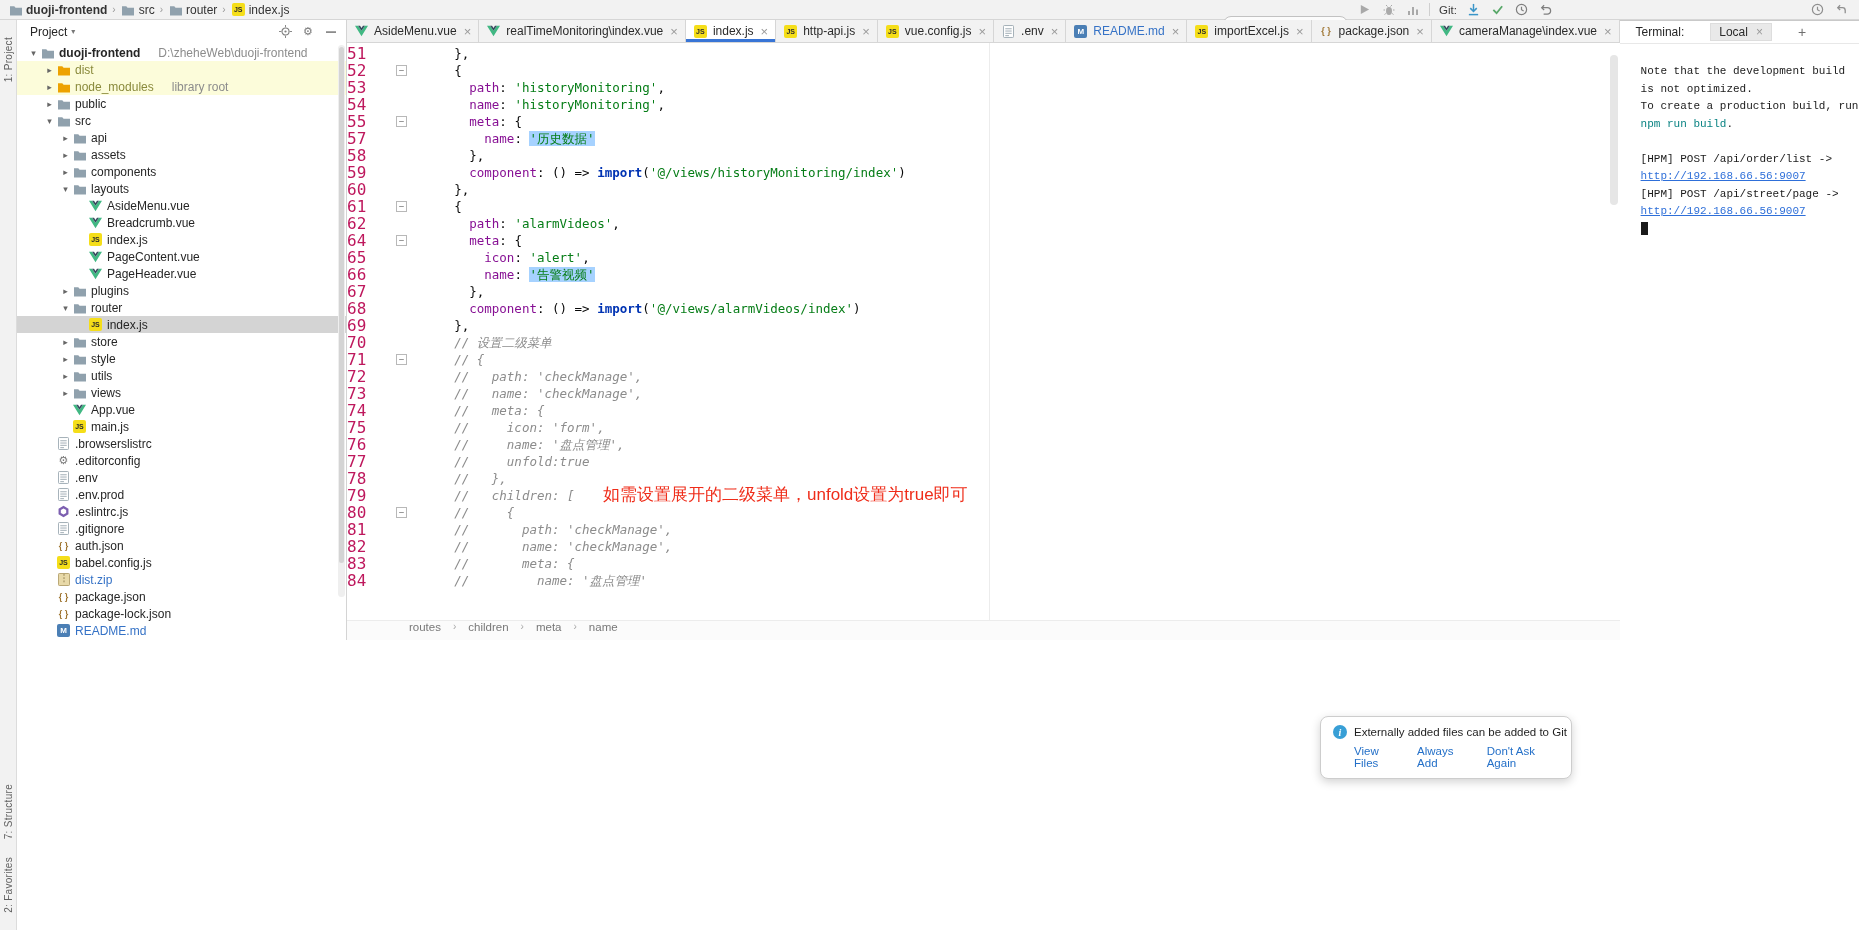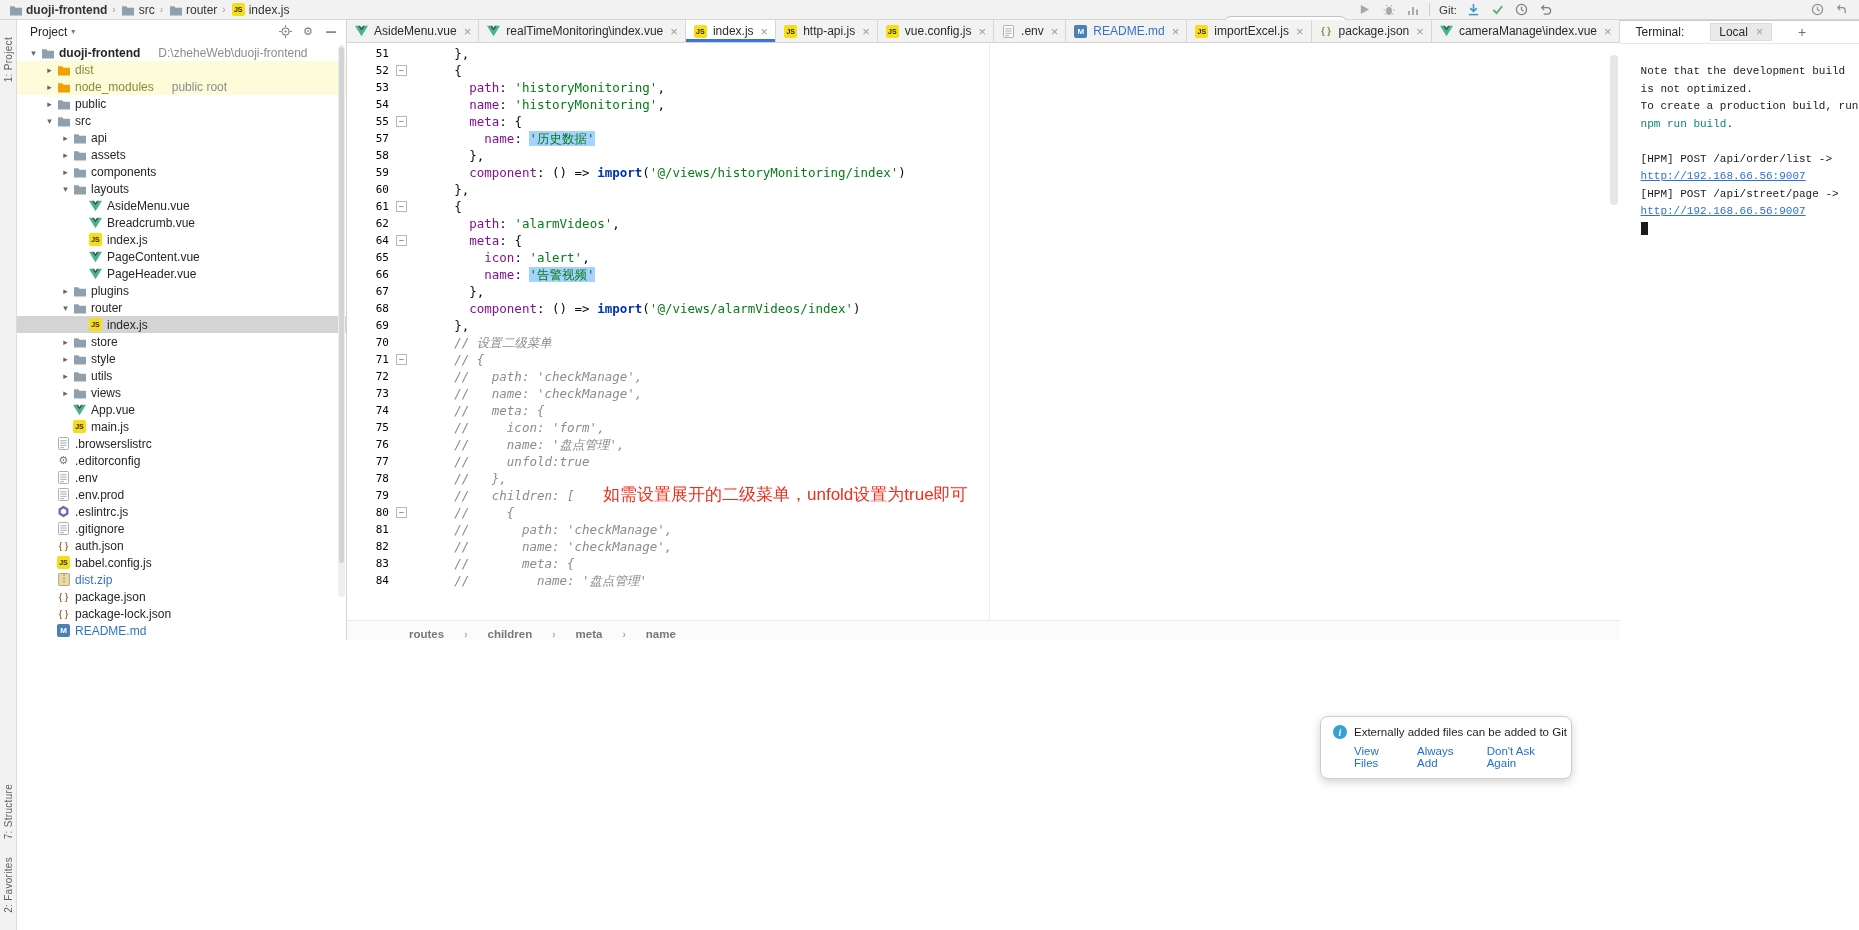--- a/index.html
+++ b/index.html
@@ -50,32 +50,32 @@
 
 .editor-zone{flex:1;display:flex;flex-direction:column;min-width:0;background:#fff;}
 .tabs{height:23px;flex:none;background:#F2F2F2;border-bottom:1px solid #D6D6D6;display:flex;align-items:stretch;font-size:12px;overflow:hidden;}
 .tab{display:inline-flex;align-items:center;gap:5px;padding:0 7px;border-right:1px solid #D6D6D6;color:#2B2B2B;white-space:nowrap;}
 .tab.active{background:#FFF;box-shadow:inset 0 -3px 0 var(--accent-blue,#3875D6);}
 .tab-label.mod{color:var(--modified-blue,#3572C6);}
 .tab-x{color:#9A9A9A;font-size:13px;line-height:1;margin-left:2px;}
 .code-area{flex:1;position:relative;overflow:hidden;font-family:"DejaVu Sans Mono","Liberation Mono",monospace;font-size:12.5px;padding-top:2px;}
 .guide{position:absolute;top:0;bottom:0;left:642px;width:1px;background:#ECECEC;}
 .code-line{display:flex;height:17px;line-height:17px;white-space:pre;}
-.ln{width:46px;flex:none;text-align:right;padding-right:4px;color:#000000;font-size:11px;}
+.ln{width:46px;flex:none;text-align:left;padding-right:4px;color:#be185d;font-size:16px;}
 .fold{width:16px;flex:none;position:relative;}
 .fold.has::before{content:"−";position:absolute;left:3px;top:3px;width:9px;height:9px;line-height:8px;text-align:center;font-size:9px;color:#777;border:1px solid #B8B8B8;background:#FFF;}
 .tok-p{color:#080808;}
 .tok-pr{color:var(--property-purple,#871094);}
 .tok-s{color:var(--string-green,#067D17);}
 .tok-sh{color:var(--string-green,#067D17);background:var(--selection-blue,#A6D2FF);}
 .tok-c{color:var(--comment-gray,#8C8C8C);font-style:italic;}
 .tok-k{color:var(--keyword-blue,#0033B3);font-weight:bold;}
 .annotation{position:absolute;left:256px;top:440px;font-size:17px;color:var(--annotation-red,#EF2D1A);white-space:nowrap;font-family:"Liberation Sans",sans-serif;}
 .ed-scrollbar{position:absolute;right:2px;top:12px;width:8px;height:150px;background:#E6E6E6;border-radius:4px;}
-.ed-crumbs{height:20px;flex:none;display:flex;align-items:flex-end;gap:20px;padding-left:62px;font-size:11.5px;color:#787878;border-top:1px solid #ECECEC;background:#FBFBFB;font-weight:bold;}
+.ed-crumbs{height:20px;flex:none;display:flex;align-items:flex-start;gap:12px;padding-left:62px;font-size:11.5px;color:#787878;border-top:1px solid #ECECEC;background:#FBFBFB;}
 .ed-crumb-sep{color:#A8A8A8;font-size:10px;}
 
 .terminal{flex:1;border-top:1px solid #C9C9C9;display:flex;flex-direction:column;min-height:0;background:#fff;}
 .term-header{height:23px;flex:none;display:flex;align-items:center;gap:26px;padding-left:16px;font-size:12px;border-bottom:1px solid #E8E8E8;}
 .term-tab{display:inline-flex;align-items:center;gap:6px;background:#E9E9E9;border:1px solid #DDD;padding:1px 8px;font-size:12px;color:#2B2B2B;}
 .term-tab .tab-x{font-size:12px;}
 .term-plus{color:#6F6F6F;font-size:14px;}
 .term-body{flex:1;padding:19px 0 0 21px;font-family:Liberation Mono, monospace;font-size:11px;line-height:17.5px;color:#1A1A1A;}
 .t-cmd{color:#0A8383;}
 .t-url{color:var(--link-blue,#2E6FD9);text-decoration:underline;}
@@ -261,21 +261,21 @@
                 <span class="t-label olive">dist</span>
               </div>
               <div class="tree-row lib" style="padding-left: 26px;">
                 <span class="chev">▸</span>
                 <span class="icon">
                   <svg width="14" height="12" viewBox="0 0 16 14">
                     <path fill="#EDA200" d="M1 2.5h5l1.5 2H15v9H1z"></path>
                   </svg>
                 </span>
                 <span class="t-label olive">node_modules</span>
-                <span class="t-extra">public root</span>
+                <span class="t-extra">library root</span>
               </div>
               <div class="tree-row" style="padding-left: 26px;">
                 <span class="chev">▸</span>
                 <span class="icon">
                   <svg width="14" height="12" viewBox="0 0 16 14">
                     <path fill="#90A1AD" d="M1 2.5h5l1.5 2H15v9H1z"></path>
                   </svg>
                 </span>
                 <span class="t-label">public</span>
               </div>

